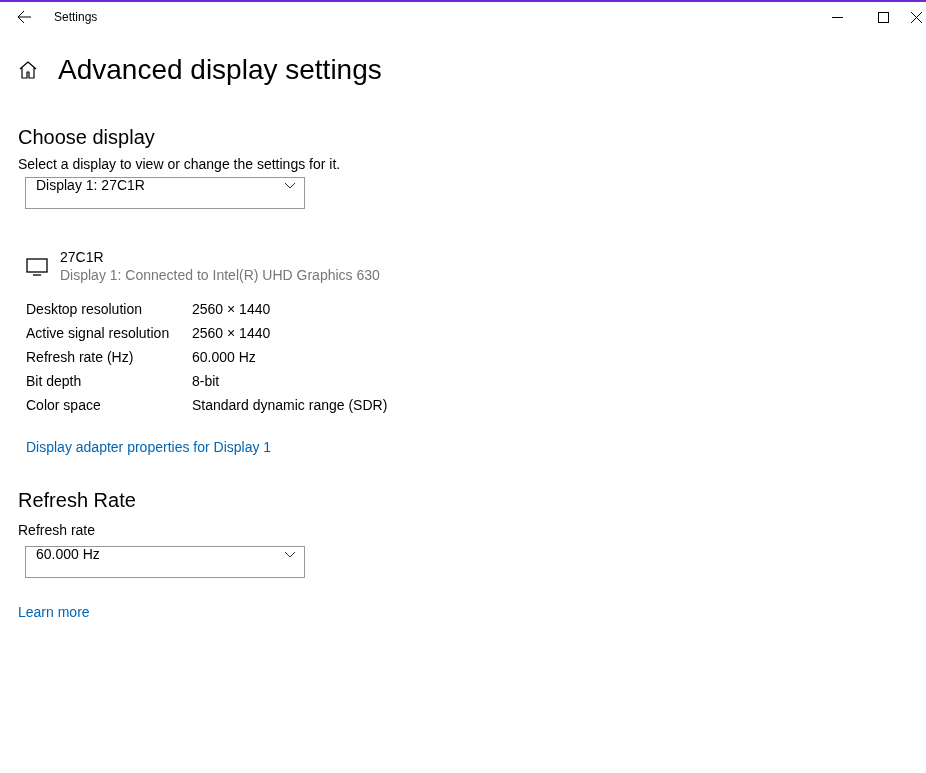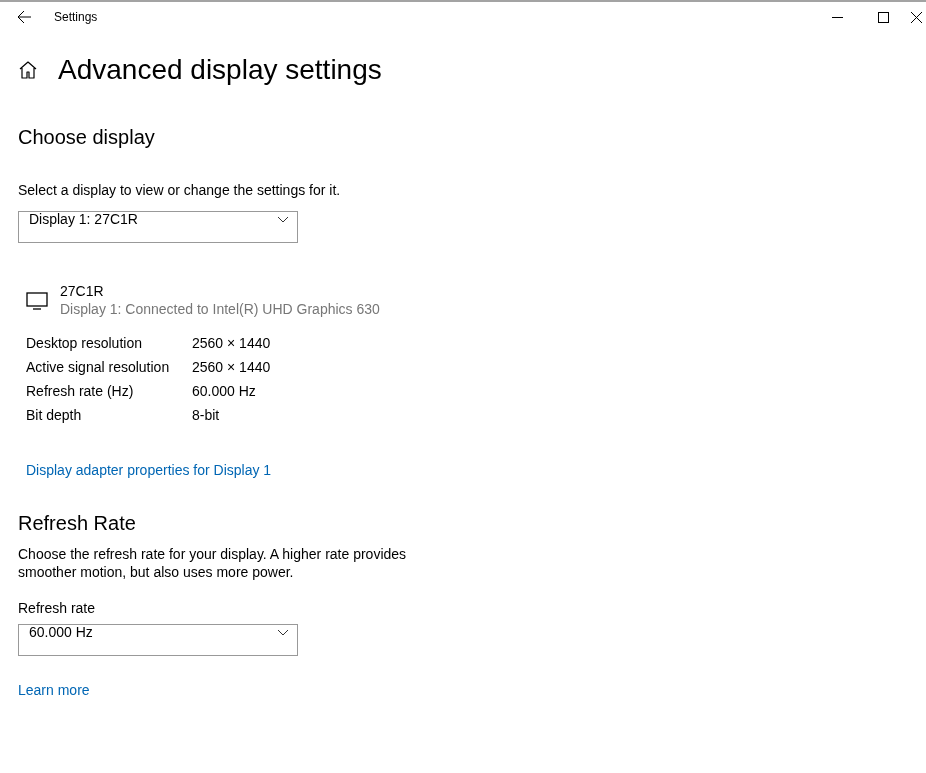--- a/index.html
+++ b/index.html
@@ -11,21 +11,21 @@
       height: 773px;
       overflow: hidden;
       position: relative;
       font-size: 14px;
     }
     .titlebar {
       display: flex;
       align-items: center;
       height: 32px;
       padding: 0 0 0 8px;
-      border-top: 2px solid #a3a3a3;
+      border-top: 2px solid #6d28d9;
     }
     .titlebar-back {
       width: 32px;
       height: 30px;
       display: flex;
       align-items: center;
       justify-content: center;
       cursor: pointer;
     }
     .titlebar-title {
@@ -61,46 +61,47 @@
       cursor: pointer;
     }
     .page-title {
       font-size: 28px;
       font-weight: 400;
       letter-spacing: 0px;
     }
     .section-heading {
       font-size: 20px;
       font-weight: 400;
-      margin-bottom: 32px;
+      margin-bottom: 6px;
     }
     .section-text {
       font-size: 14px;
       color: #000;
-      margin-bottom: 12px;
+      margin-bottom: 4px;
       line-height: 1.3;
     }
     .description-text {
       font-size: 14px;
       color: #000;
       margin-bottom: 18px;
       line-height: 1.3;
       max-width: 420px;
     }
     .dropdown {
       width: 280px;
       height: 32px;
       border: 1px solid #999;
       display: flex;
       align-items: center;
       justify-content: space-between;
       padding: 0 8px 16px 10px;
       cursor: pointer;
       margin-bottom: 40px;
       font-size: 14px;
+      margin-left: 7px;
     }
     .dropdown-small-margin { margin-bottom: 14px; }
     .display-header-row {
       display: flex;
       align-items: center;
       margin-bottom: 18px;
     }
     .monitor-ico {
       width: 34px;
       display: flex;
@@ -111,21 +112,21 @@
     .display-name {
       font-size: 14px;
       font-weight: 400;
       margin-bottom: 2px;
     }
     .display-connection {
       font-size: 14px;
       color: #777;
     }
     .info-table {
-      margin-bottom: 27px;
+      margin-bottom: 14px;
       padding-left: 8px;
     }
     .info-row {
       display: flex;
       margin-bottom: 8px;
       font-size: 14px;
     }
     .info-label {
       width: 166px;
       color: #000;
@@ -222,26 +223,29 @@
         <span class="info-value">2560 × 1440</span>
       </div>
     <div class="info-row">
         <span class="info-label">Refresh rate (Hz)</span>
         <span class="info-value">60.000 Hz</span>
       </div>
     <div class="info-row">
         <span class="info-label">Bit depth</span>
         <span class="info-value">8-bit</span>
       </div>
+    <div class="info-row">
+        <span class="info-label">Color space</span>
+        <span class="info-value">Standard dynamic range (SDR)</span>
+      </div>
   </div>
 
   <a class="link">Display adapter properties for Display 1</a>
 
   <h2 class="section-heading" style="margin-bottom:10px;">Refresh Rate</h2>
-  <p class="description-text">Choose the refresh rate for your display. A higher rate provides smoother motion, but also uses more power.</p>
   <div class="field-label">Refresh rate</div>
   <div class="dropdown dropdown-small-margin">
     <span>60.000 Hz</span>
     <svg width="12" height="12" viewBox="0 0 12 12">
         <path d="M1 4 L6 9 L11 4" stroke="#333" stroke-width="1" fill="none"></path>
       </svg>
   </div>
 
   <a class="link link-nopad">Learn more</a>
 

